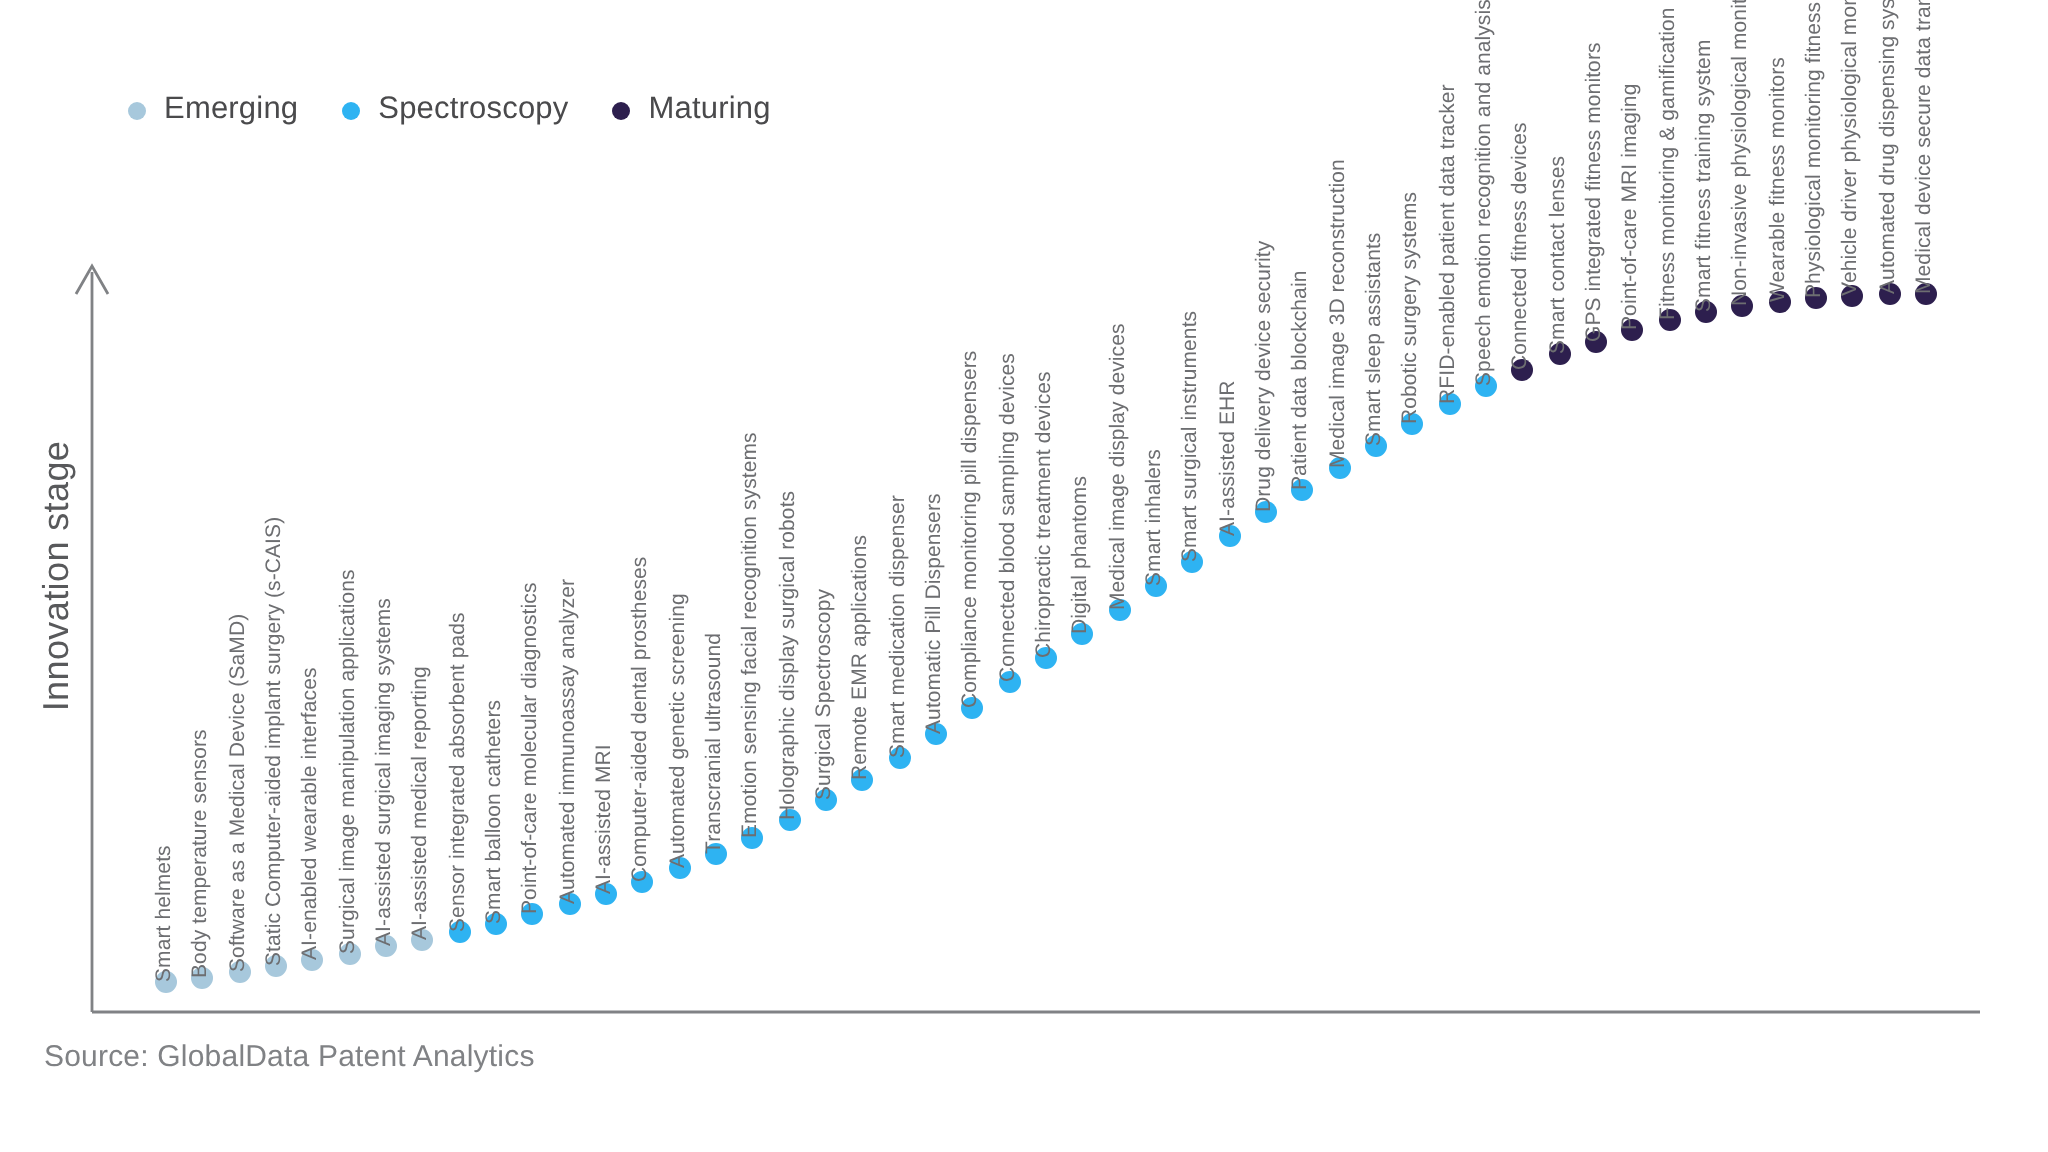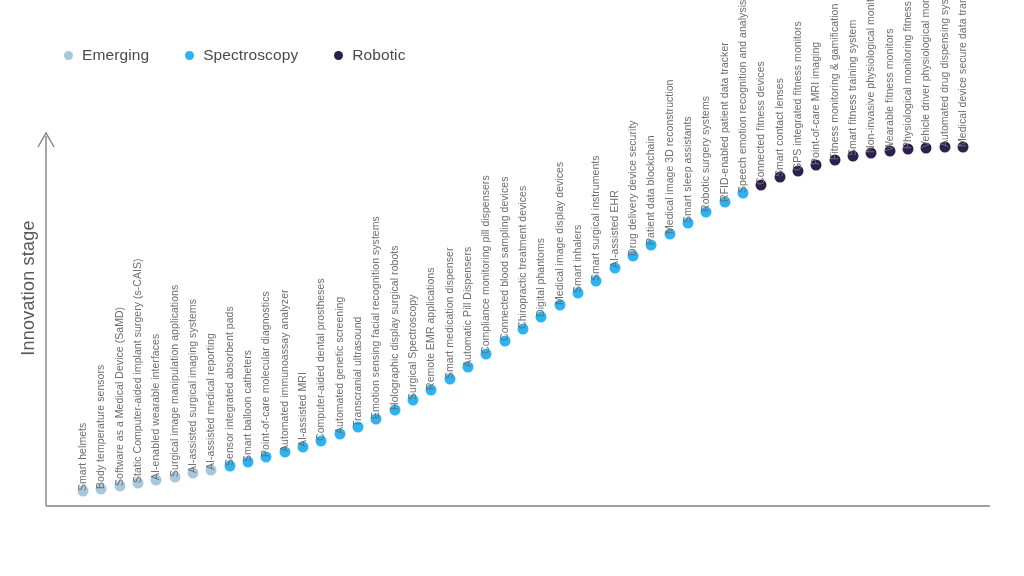--- a/index.html
+++ b/index.html
@@ -22,21 +22,21 @@
     height: 576px;
   }
 
   
   #legend {
     position: absolute;
     left: 64px;
     top: 44px;
     display: flex;
     align-items: center;
-    gap: 36px;
+    gap: 22px;
     height: 22px;
   }
   .legend-item {
     display: flex;
     align-items: center;
     gap: 9px;
   }
   .legend-dot {
     width: 9px;
     height: 9px;
@@ -122,21 +122,21 @@
       <div class="legend-item">
         <span class="legend-dot" style="background: rgb(167, 200, 220);"></span>
         <span class="legend-label">Emerging</span>
       </div>
       <div class="legend-item">
         <span class="legend-dot" style="background: rgb(46, 179, 242);"></span>
         <span class="legend-label">Spectroscopy</span>
       </div>
       <div class="legend-item">
         <span class="legend-dot" style="background: rgb(45, 31, 78);"></span>
-        <span class="legend-label">Robotic</span>
+        <span class="legend-label">Maturing</span>
       </div>
     </div>
 
   <svg id="axis-layer" viewBox="0 0 1024 576" xmlns="http://www.w3.org/2000/svg">
 
     <line x1="46" y1="136" x2="46" y2="506" stroke="#808285" stroke-width="1.4"></line>
     <polyline points="38,147 46,133 54,147" fill="none" stroke="#808285" stroke-width="1.4"></polyline>
 
     <line x1="46" y1="506" x2="990" y2="506" stroke="#808285" stroke-width="1.4"></line>
   </svg>
@@ -237,13 +237,14 @@
       <div class="point" title="Physiological monitoring fitness equipments" style="left: 908px; top: 149px; width: 11px; height: 11px; background: rgb(45, 31, 78);"></div>
       <div class="point-label" style="left: 912.5px; top: 138px;">Physiological monitoring fitness equipments</div>
       <div class="point" title="Vehicle driver physiological monitoring" style="left: 926px; top: 148px; width: 11px; height: 11px; background: rgb(45, 31, 78);"></div>
       <div class="point-label" style="left: 930.5px; top: 137px;">Vehicle driver physiological monitoring</div>
       <div class="point" title="Automated drug dispensing systems" style="left: 945px; top: 147px; width: 11px; height: 11px; background: rgb(45, 31, 78);"></div>
       <div class="point-label" style="left: 949.5px; top: 136px;">Automated drug dispensing systems</div>
       <div class="point" title="Medical device secure data transmission" style="left: 963px; top: 147px; width: 11px; height: 11px; background: rgb(45, 31, 78);"></div>
       <div class="point-label" style="left: 967.5px; top: 136px;">Medical device secure data transmission</div>
     </div>
 
+  <div id="source-note">Source: GlobalData Patent Analytics</div>
 </div>
 
 </body></html>

